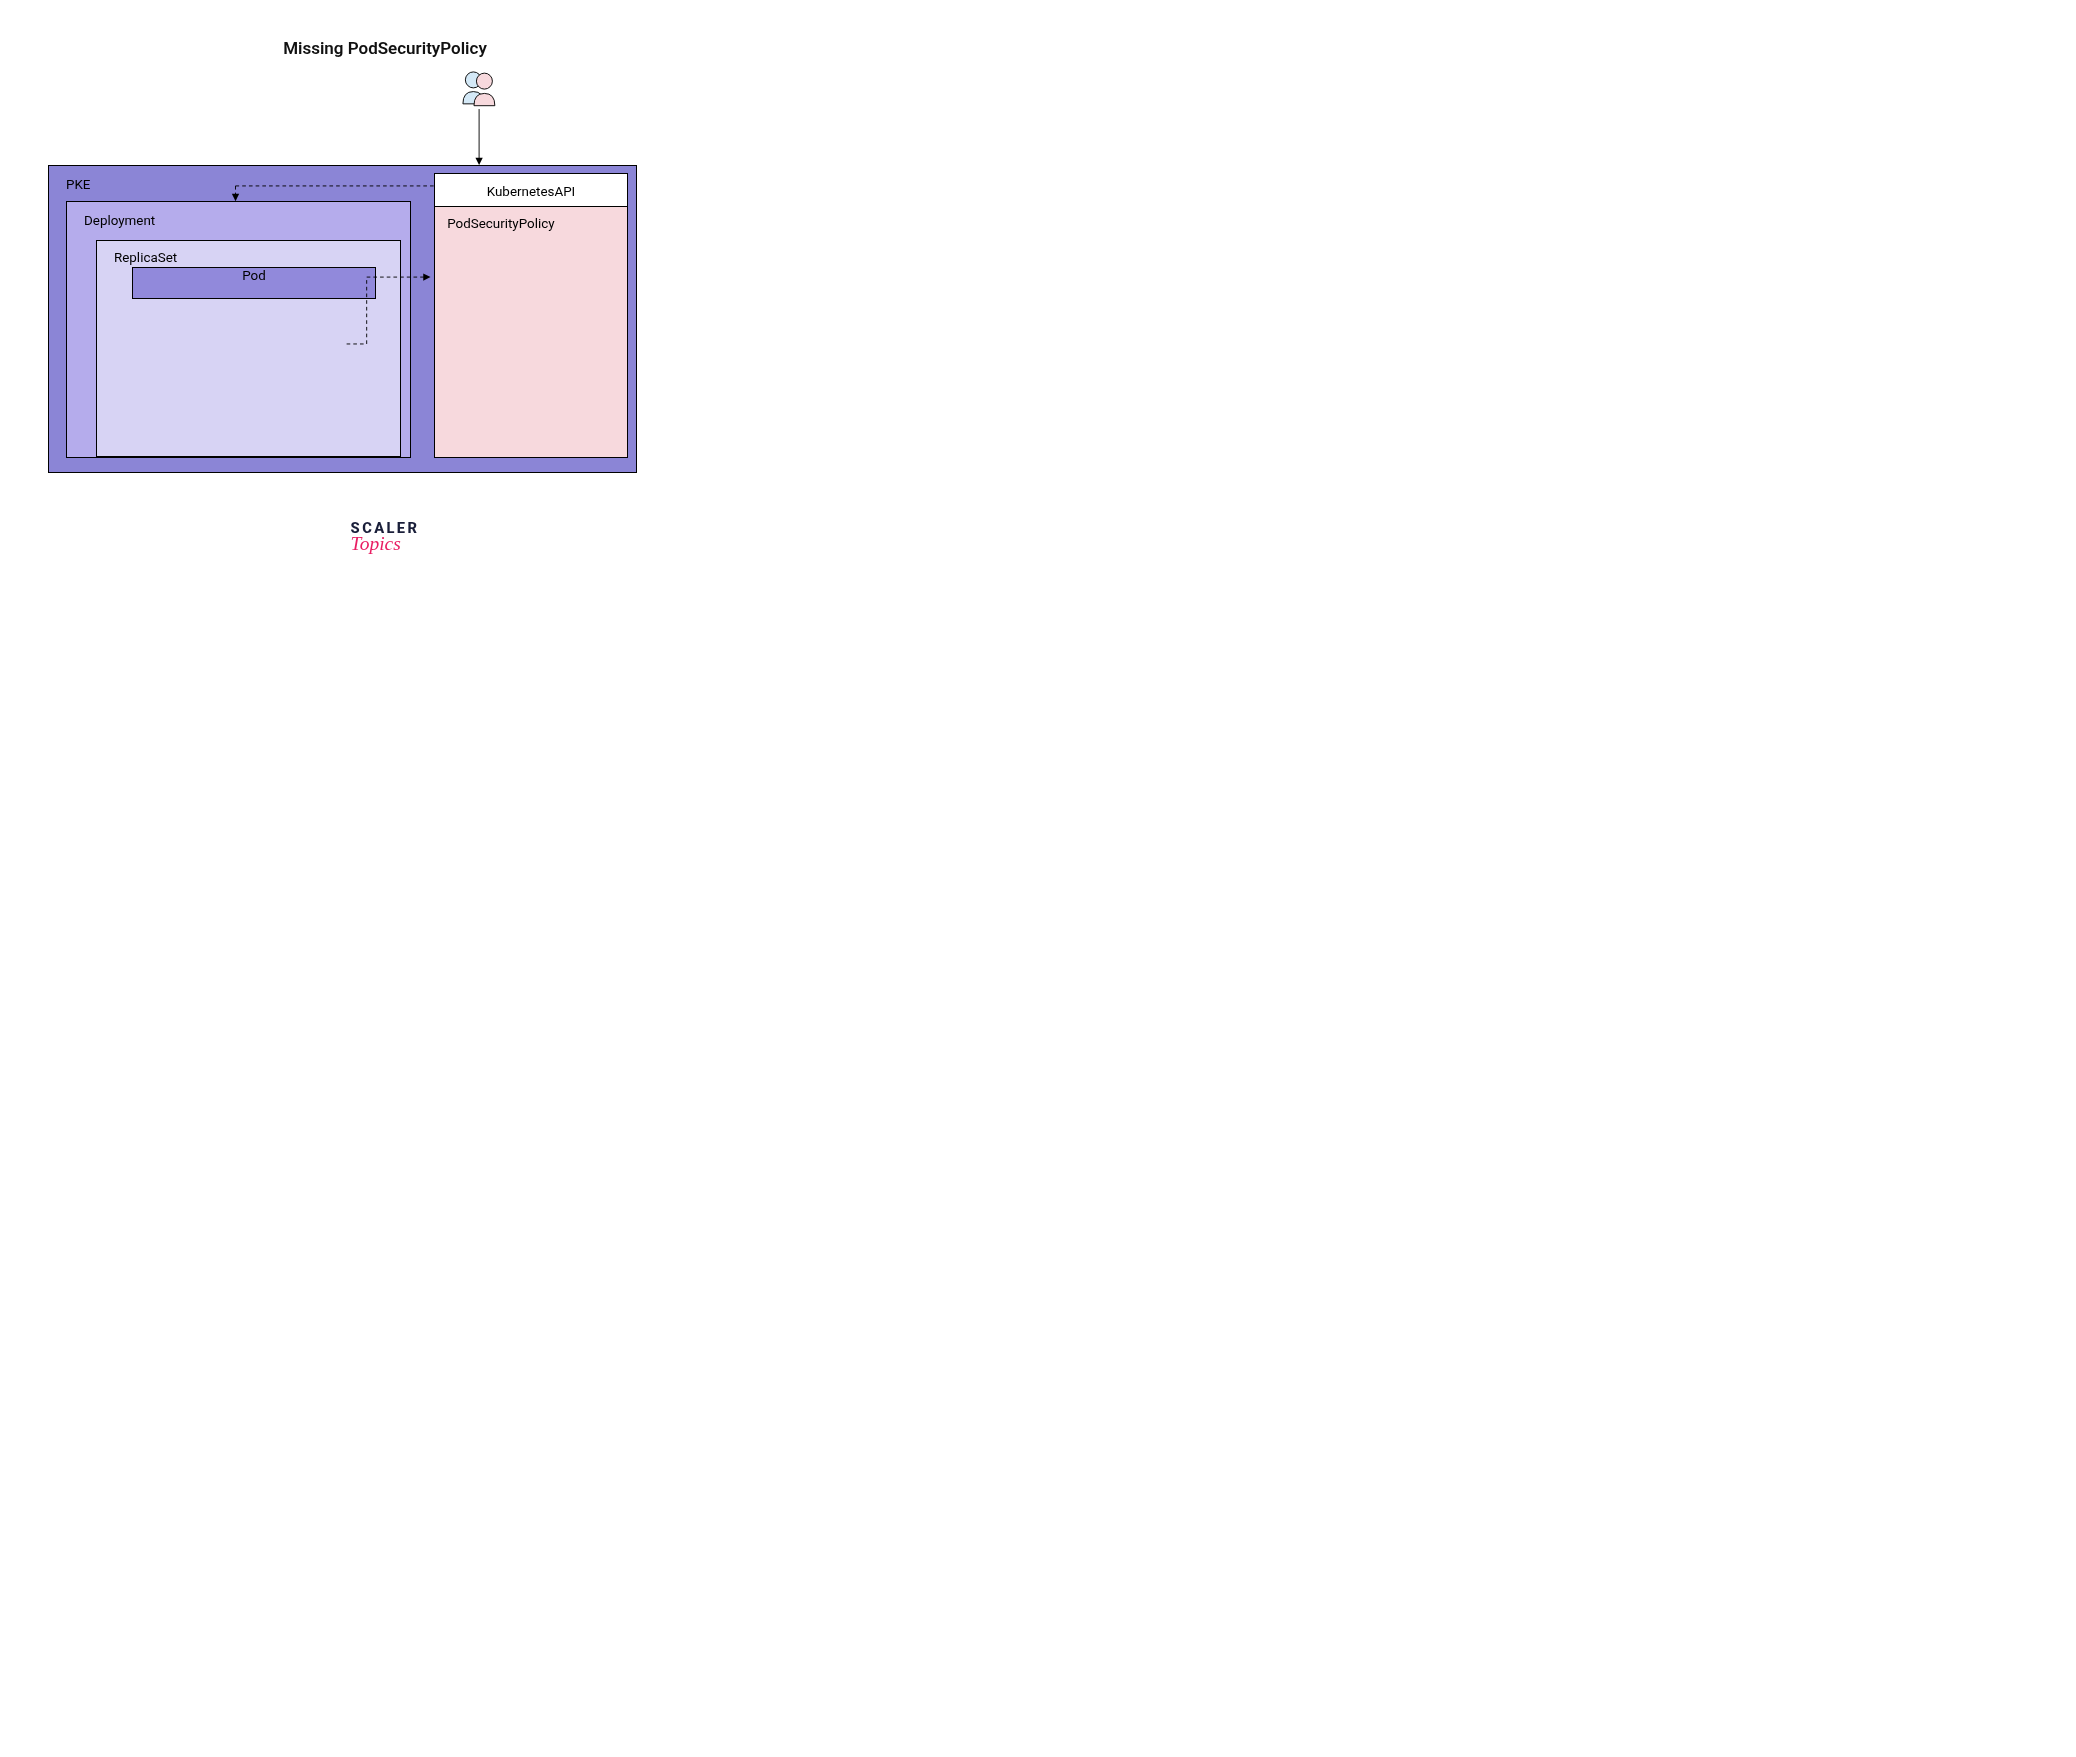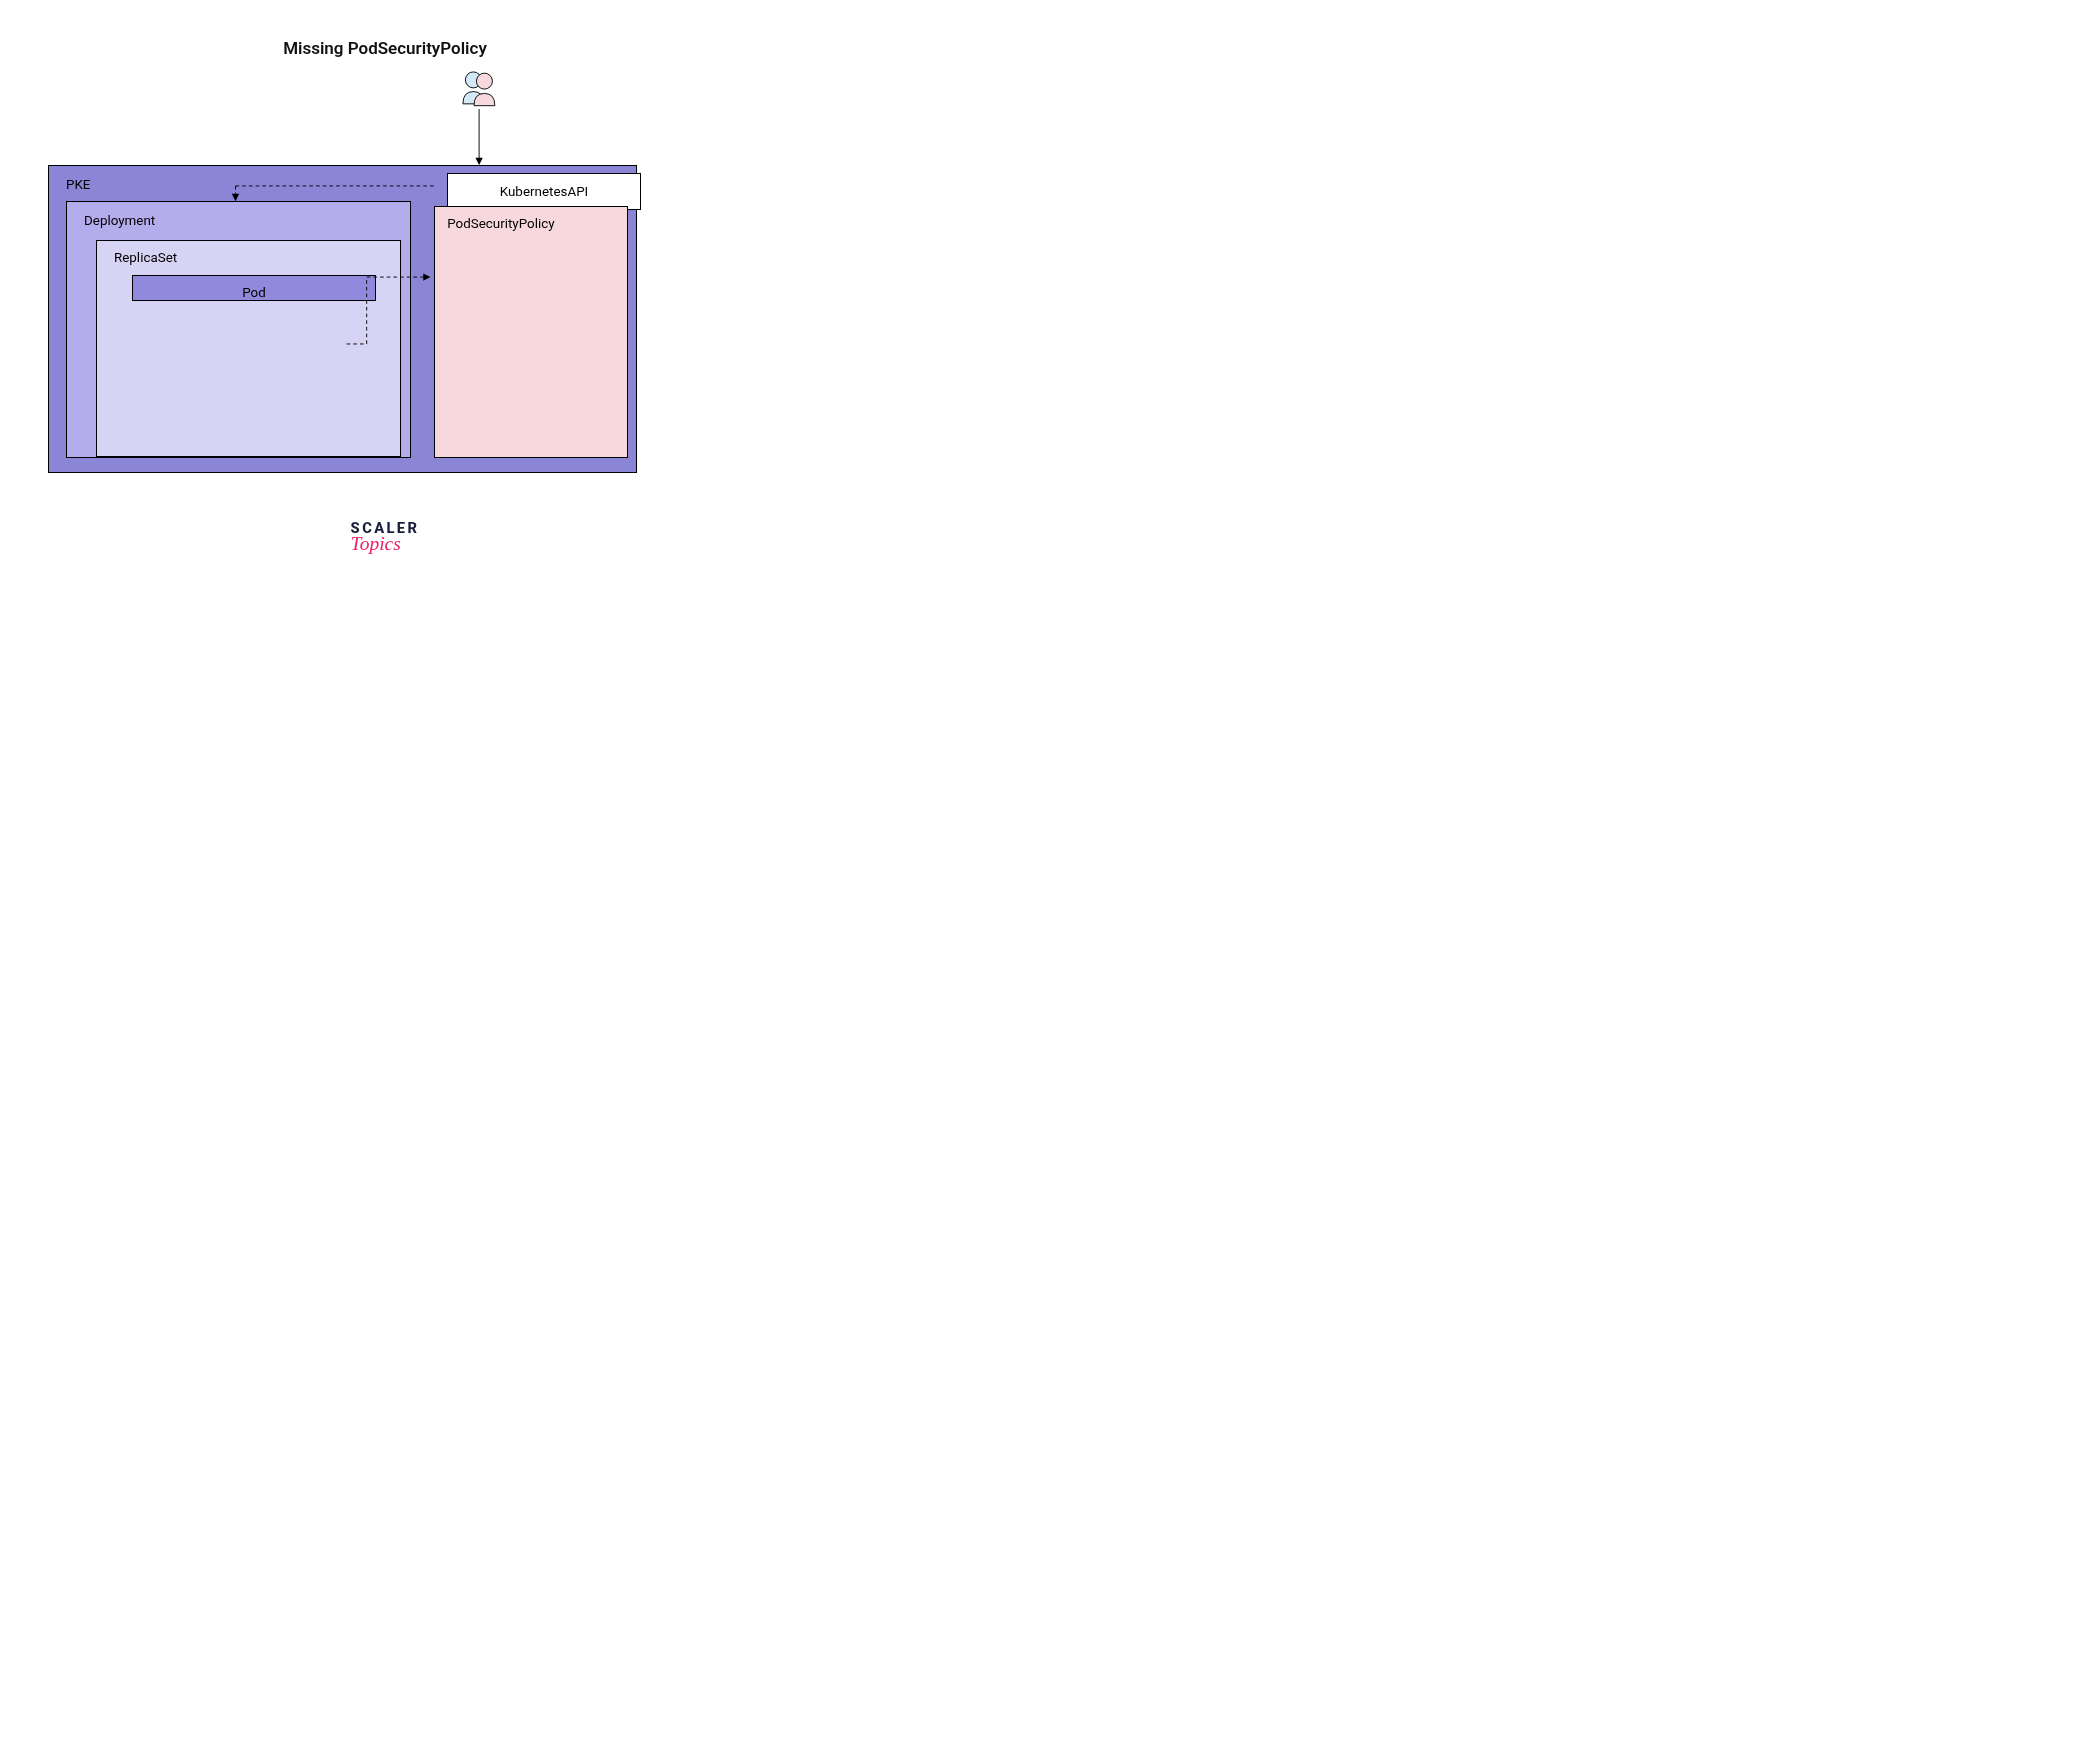--- a/index.html
+++ b/index.html
@@ -76,28 +76,28 @@
     }
     .replicaset-label {
       position: absolute;
       top: 9.2px;
       left: 17px;
       font-size: 13.4px;
       color: #000;
     }
     .pod-header {
       position: absolute;
-      top: 34px;
+      top: 26px;
       left: 35px;
       width: 244px;
-      height: 26px;
+      height: 32px;
       background: #9189db;
       border: 0.9px solid #000;
       display: flex;
-      align-items: flex-end;
+      align-items: flex-start;
       justify-content: center;
     }
     .pod-header-label {
       font-size: 13.4px;
       color: #000;
     }
     .pod-details {
       position: absolute;
       top: 67px;
       left: 61px;
@@ -119,21 +119,20 @@
       position: absolute;
       top: 6.7px;
       left: 385px;
       width: 194px;
       height: 37px;
       background: #fff;
       border: 0.9px solid #000;
       display: flex;
       align-items: center;
       justify-content: center;
-      margin-left: 13px;
     }
     .kubernetes-api-label {
       font-size: 13.4px;
       color: #000;
     }
     .psp-box {
       position: absolute;
       top: 40px;
       left: 385px;
       width: 194px;

